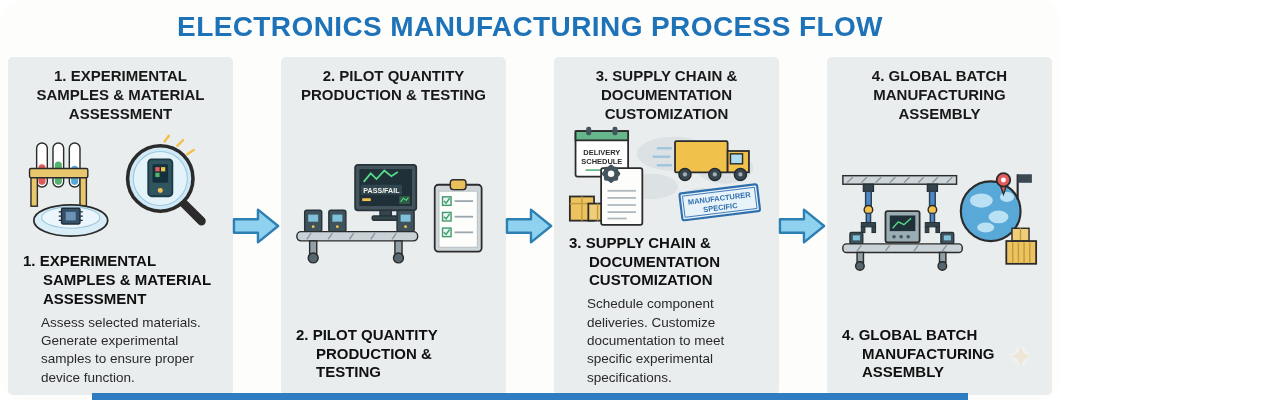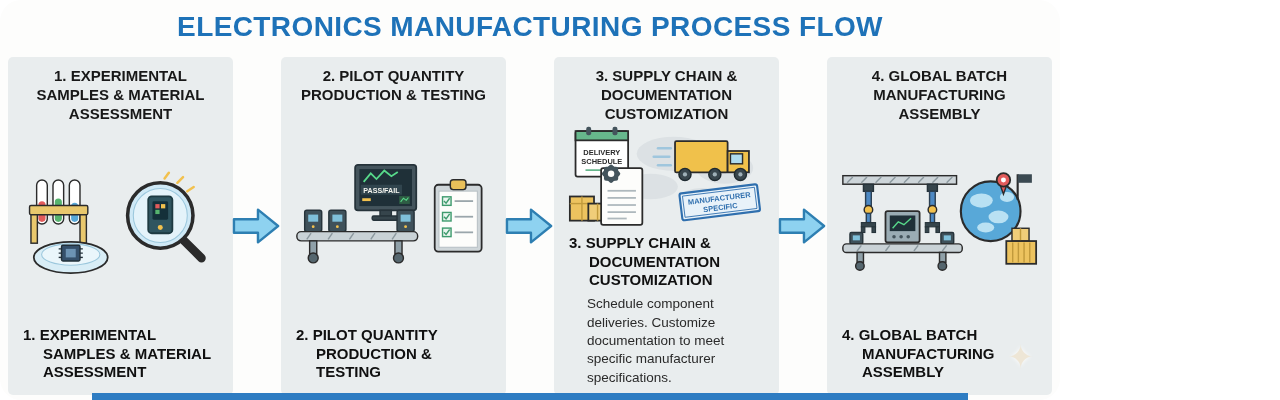--- a/index.html
+++ b/index.html
@@ -107,20 +107,21 @@
             </g>
             <g stroke="#f2c14e" stroke-width="3.5" stroke-linecap="round">
               <line x1="6" y1="-52" x2="12" y2="-60"></line>
               <line x1="24" y1="-46" x2="32" y2="-54"></line>
               <line x1="38" y1="-34" x2="47" y2="-40"></line>
             </g>
           </g>
         </svg>
       </div>
       <div class="step-subtitle">1. EXPERIMENTAL SAMPLES &amp; MATERIAL ASSESSMENT</div>
+      <div class="step-desc">Assess selected materials. Generate experimental samples to ensure proper device function.</div>
     </section>
 
     <div class="arrow-cell">
       <svg viewBox="0 0 50 40">
         <polygon points="1,13 26,13 26,3 47,20 26,37 26,27 1,27" fill="#8ed2f0" stroke="#2e7fb2" stroke-width="2.5" stroke-linejoin="round"></polygon>
       </svg>
     </div>
 
     <section class="panel">
       <div class="step-heading">2. PILOT QUANTITY PRODUCTION &amp; TESTING</div>
@@ -253,21 +254,21 @@
 
           <g transform="translate(158,98) rotate(-7)">
             <rect x="0" y="0" width="110" height="38" rx="3" fill="#e8f2f9" stroke="#2f6fae" stroke-width="3"></rect>
             <rect x="4" y="4" width="102" height="30" fill="none" stroke="#2f6fae" stroke-width="1.2"></rect>
             <text x="55" y="17" text-anchor="middle" font-size="10.5" font-weight="bold" fill="#2f6fae">MANUFACTURER</text>
             <text x="55" y="30" text-anchor="middle" font-size="10.5" font-weight="bold" fill="#2f6fae">SPECIFIC</text>
           </g>
         </svg>
       </div>
       <div class="step-subtitle">3. SUPPLY CHAIN &amp; DOCUMENTATION CUSTOMIZATION</div>
-      <div class="step-desc">Schedule component deliveries. Customize documentation to meet specific manufacturer specifications.</div>
+      <div class="step-desc">Schedule component deliveries. Customize documentation to meet specific experimental specifications.</div>
     </section>
 
     <div class="arrow-cell">
       <svg viewBox="0 0 50 40">
         <polygon points="1,13 26,13 26,3 47,20 26,37 26,27 1,27" fill="#8ed2f0" stroke="#2e7fb2" stroke-width="2.5" stroke-linejoin="round"></polygon>
       </svg>
     </div>
 
     <section class="panel">
       <div class="step-heading">4. GLOBAL BATCH MANUFACTURING ASSEMBLY</div>

